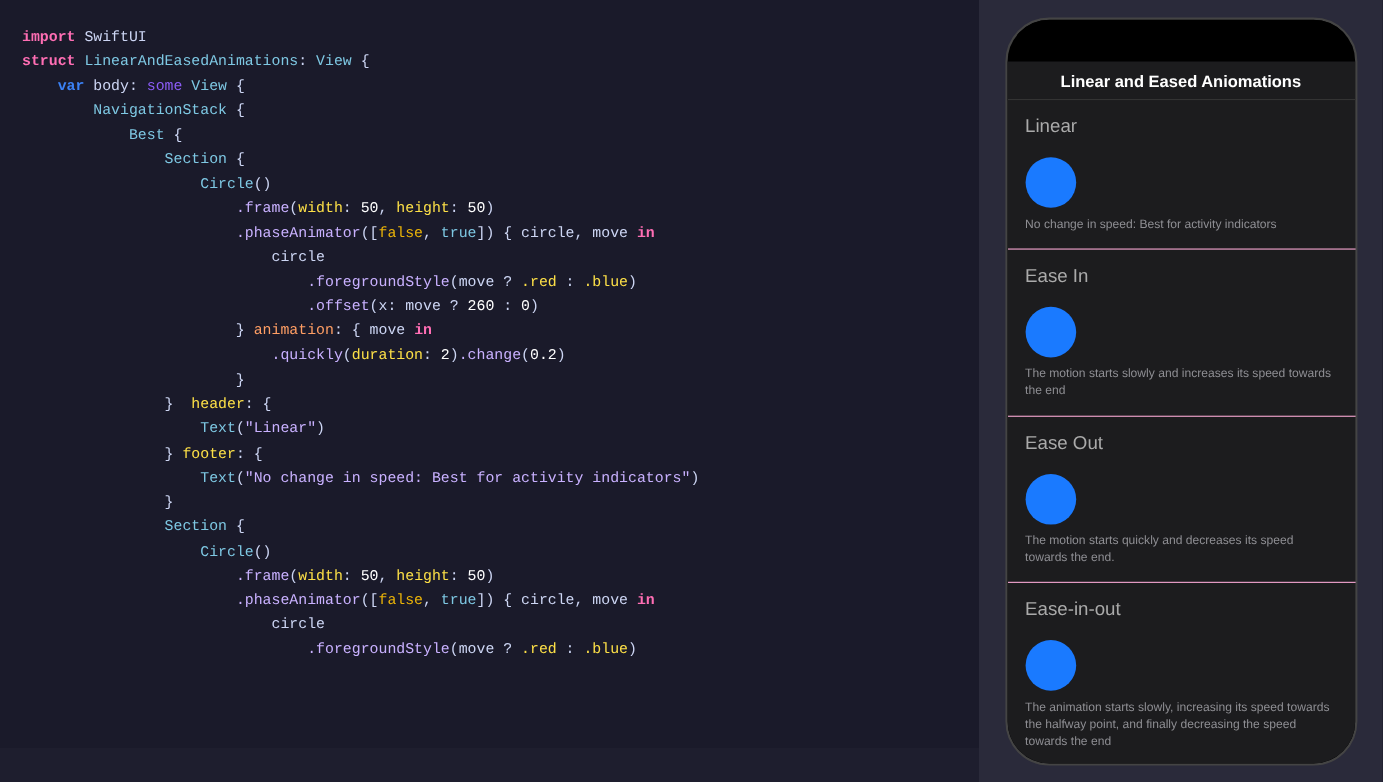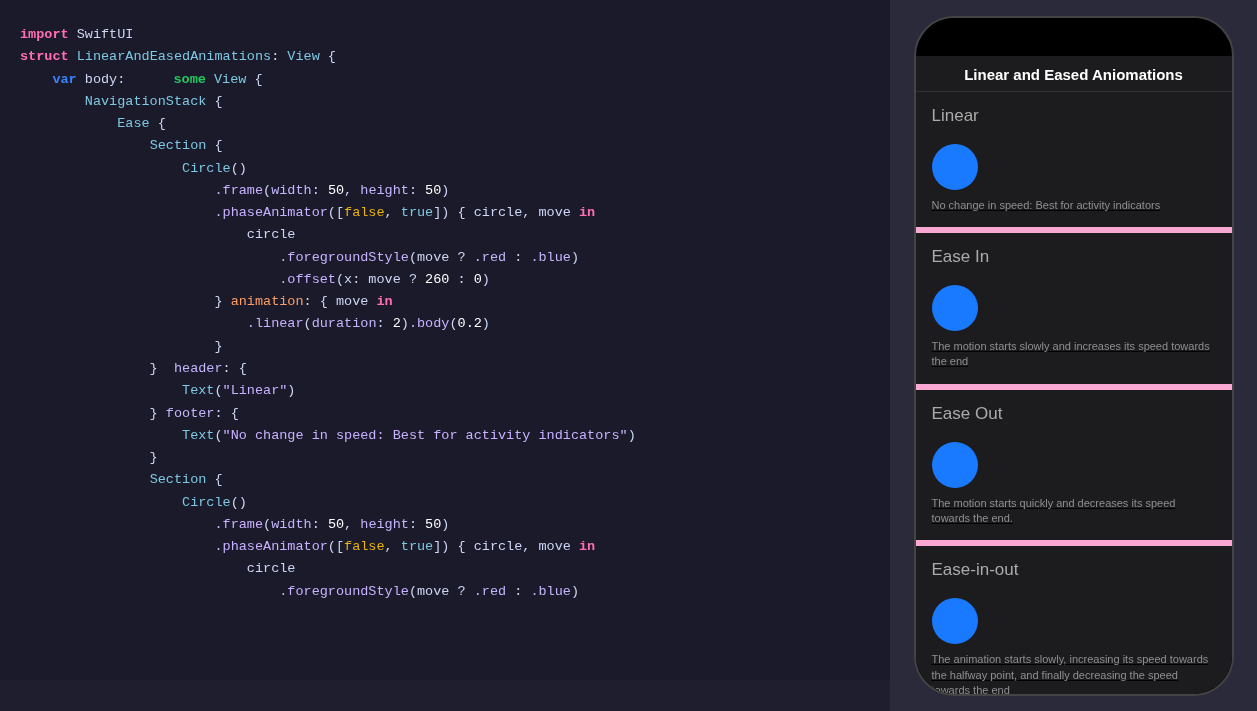--- a/index.html
+++ b/index.html
@@ -25,25 +25,25 @@
     .code-line {
       font-size: 13.5px;
       line-height: 1.65;
       white-space: pre;
       color: #cdd6f4;
     }
 
     .kw-import    { color: #ff6eb4; font-weight: bold; }
     .kw-struct    { color: #ff6eb4; font-weight: bold; }
     .kw-var       { color: #3b82f6; font-weight: bold; }
-    .kw-some      { color: #22c55e; font-weight: bold; margin-left: 40px; }
+    .kw-some      { color: #8b5cf6; font-weight: normal; }
     .kw-in        { color: #ff6eb4; font-weight: bold; }
     .type-name    { color: #7ec8e3; }
     .method       { color: #c9b1ff; }
-    .prop         { color: #c4b5fd; margin-top: 26px; }
+    .prop         { color: #fde047; margin-top: 26px; }
     .str          { color: #c9b1ff; }
     .num          { color: #ffffff; }
     .kw-true      { color: #7ec8e3; }
     .kw-false     { color: #eab308; }
     .kw-animation { color: #ff9e64; }
     .normal       { color: #cdd6f4; }
 
     
     #phone-panel {
       width: 367px;
@@ -103,22 +103,21 @@
     .list-section-header {
       color: #aaa;
       font-family: -apple-system, BlinkMacSystemFont, 'Segoe UI', sans-serif;
       font-size: 17px;
       font-weight: 500;
       padding: 14px 16px 4px;
     }
 
     .list-item {
       padding: 8px 16px 6px;
-      border-bottom: 6px solid #f9a8d4;
-      text-decoration: underline;
+      border-bottom: 1px solid #f9a8d4;
     }
 
     .list-item-circle {
       width: 46px;
       height: 46px;
       border-radius: 50%;
       background: #1a7aff;
       margin: 6px 0 8px 0;
     }
 
@@ -133,30 +132,30 @@
 </head>
 <body>
 
 <div id="code-panel">
   <div id="code-lines">
       <div class="code-line"><span class="kw-import">import</span><span class="normal"> SwiftUI</span></div>
       <div class="code-line"><span class="normal"></span></div>
       <div class="code-line"><span class="kw-struct">struct</span><span class="normal"> </span><span class="type-name">LinearAndEasedAnimations</span><span class="normal">: </span><span class="type-name">View</span><span class="normal"> {</span></div>
       <div class="code-line"><span class="normal">    </span><span class="kw-var">var</span><span class="normal"> body: </span><span class="kw-some">some</span><span class="normal"> </span><span class="type-name">View</span><span class="normal"> {</span></div>
       <div class="code-line"><span class="normal">        </span><span class="type-name">NavigationStack</span><span class="normal"> {</span></div>
-      <div class="code-line"><span class="normal">            </span><span class="type-name">Ease</span><span class="normal"> {</span></div>
+      <div class="code-line"><span class="normal">            </span><span class="type-name">Best</span><span class="normal"> {</span></div>
       <div class="code-line"><span class="normal">                </span><span class="type-name">Section</span><span class="normal"> {</span></div>
       <div class="code-line"><span class="normal">                    </span><span class="type-name">Circle</span><span class="normal">()</span></div>
       <div class="code-line"><span class="normal">                        </span><span class="method">.frame</span><span class="normal">(</span><span class="prop">width</span><span class="normal">: </span><span class="num">50</span><span class="normal">, </span><span class="prop">height</span><span class="normal">: </span><span class="num">50</span><span class="normal">)</span></div>
       <div class="code-line"><span class="normal">                        </span><span class="method">.phaseAnimator</span><span class="normal">([</span><span class="kw-false">false</span><span class="normal">, </span><span class="kw-true">true</span><span class="normal">]) { circle, move </span><span class="kw-in">in</span></div>
       <div class="code-line"><span class="normal">                            circle</span></div>
       <div class="code-line"><span class="normal">                                </span><span class="method">.foregroundStyle</span><span class="normal">(move ? </span><span class="prop">.red</span><span class="normal"> : </span><span class="prop">.blue</span><span class="normal">)</span></div>
       <div class="code-line"><span class="normal">                                </span><span class="method">.offset</span><span class="normal">(x: move ? </span><span class="num">260</span><span class="normal"> : </span><span class="num">0</span><span class="normal">)</span></div>
       <div class="code-line"><span class="normal">                        } </span><span class="kw-animation">animation</span><span class="normal">: { move </span><span class="kw-in">in</span></div>
-      <div class="code-line"><span class="normal">                            </span><span class="method">.linear</span><span class="normal">(</span><span class="prop">duration</span><span class="normal">: </span><span class="num">2</span><span class="normal">)</span><span class="method">.body</span><span class="normal">(</span><span class="num">0.2</span><span class="normal">)</span></div>
+      <div class="code-line"><span class="normal">                            </span><span class="method">.quickly</span><span class="normal">(</span><span class="prop">duration</span><span class="normal">: </span><span class="num">2</span><span class="normal">)</span><span class="method">.change</span><span class="normal">(</span><span class="num">0.2</span><span class="normal">)</span></div>
       <div class="code-line"><span class="normal">                        }</span></div>
       <div class="code-line"><span class="normal"></span></div>
       <div class="code-line"><span class="normal">                }  </span><span class="prop">header</span><span class="normal">: {</span></div>
       <div class="code-line"><span class="normal">                    </span><span class="type-name">Text</span><span class="normal">(</span><span class="str">"Linear"</span><span class="normal">)</span></div>
       <div class="code-line"><span class="normal">                } </span><span class="prop">footer</span><span class="normal">: {</span></div>
       <div class="code-line"><span class="normal">                    </span><span class="type-name">Text</span><span class="normal">(</span><span class="str">"No change in speed: Best for activity indicators"</span><span class="normal">)</span></div>
       <div class="code-line"><span class="normal">                }</span></div>
       <div class="code-line"><span class="normal"></span></div>
       <div class="code-line"><span class="normal">                </span><span class="type-name">Section</span><span class="normal"> {</span></div>
       <div class="code-line"><span class="normal">                    </span><span class="type-name">Circle</span><span class="normal">()</span></div>

